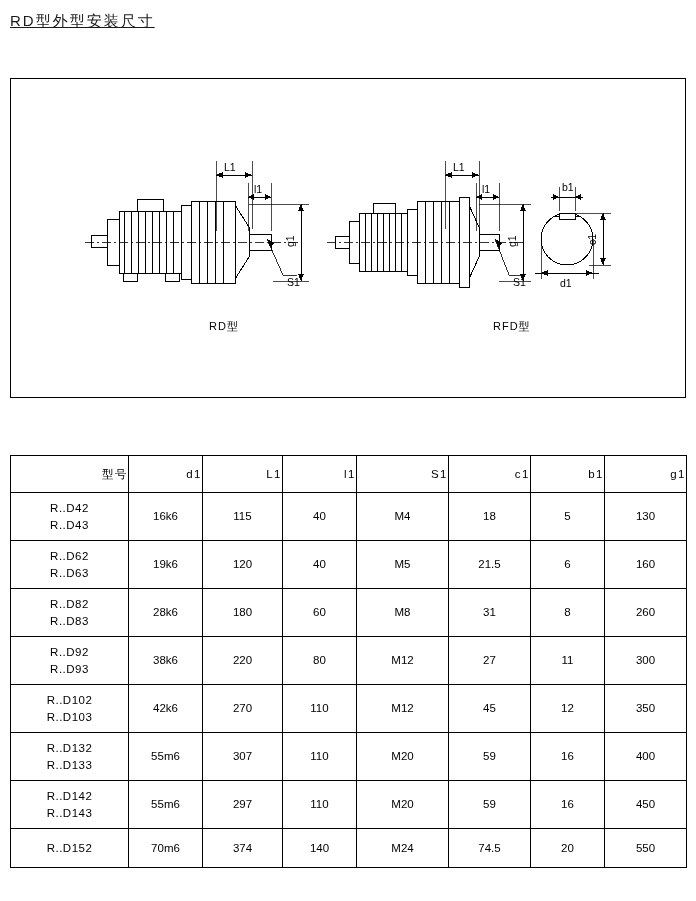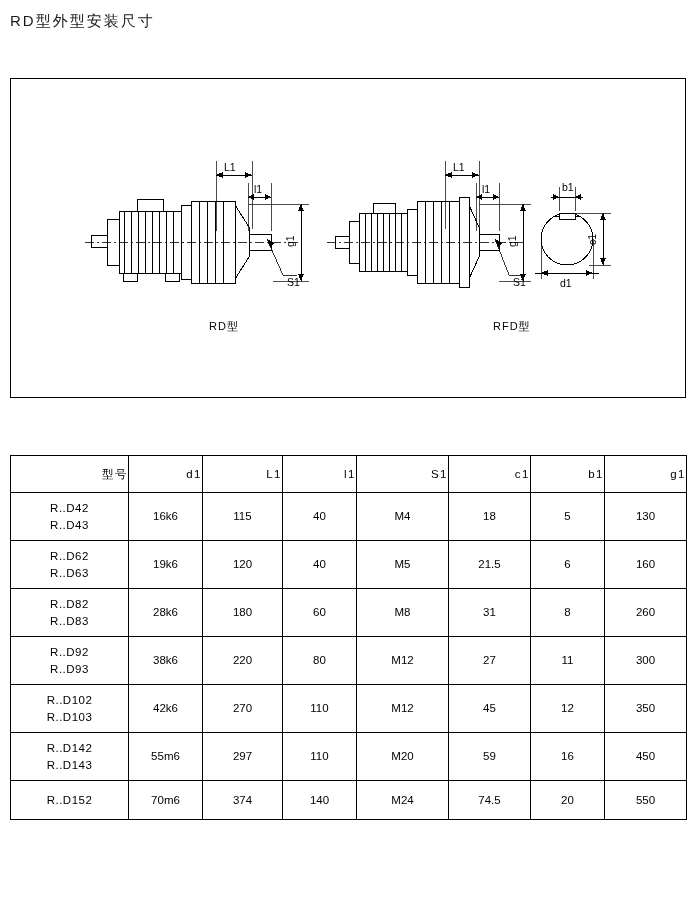--- a/index.html
+++ b/index.html
@@ -16,20 +16,21 @@
     overflow: hidden;
   }
   .page-title {
     position: absolute;
     left: 10px;
     top: 12px;
     font-size: 15px;
     letter-spacing: 2px;
     color: #1a1a1a;
     white-space: nowrap;
+    text-decoration: underline;
   }
   
   .figure-box {
     position: absolute;
     left: 10px;
     top: 78px;
     width: 676px;
     height: 320px;
     border: 1px solid #000;
     box-sizing: border-box;
@@ -320,20 +321,33 @@
       <td>42k6</td>
       <td>270</td>
       <td>110</td>
       <td>M12</td>
       <td>45</td>
       <td>12</td>
       <td>350</td>
     </tr>
     <tr>
       <td class="model-cell">
+        <span>R..D132</span>
+        <span>R..D133</span>
+      </td>
+      <td>55m6</td>
+      <td>307</td>
+      <td>110</td>
+      <td>M20</td>
+      <td>59</td>
+      <td>16</td>
+      <td>400</td>
+    </tr>
+    <tr>
+      <td class="model-cell">
         <span>R..D142</span>
         <span>R..D143</span>
       </td>
       <td>55m6</td>
       <td>297</td>
       <td>110</td>
       <td>M20</td>
       <td>59</td>
       <td>16</td>
       <td>450</td>

